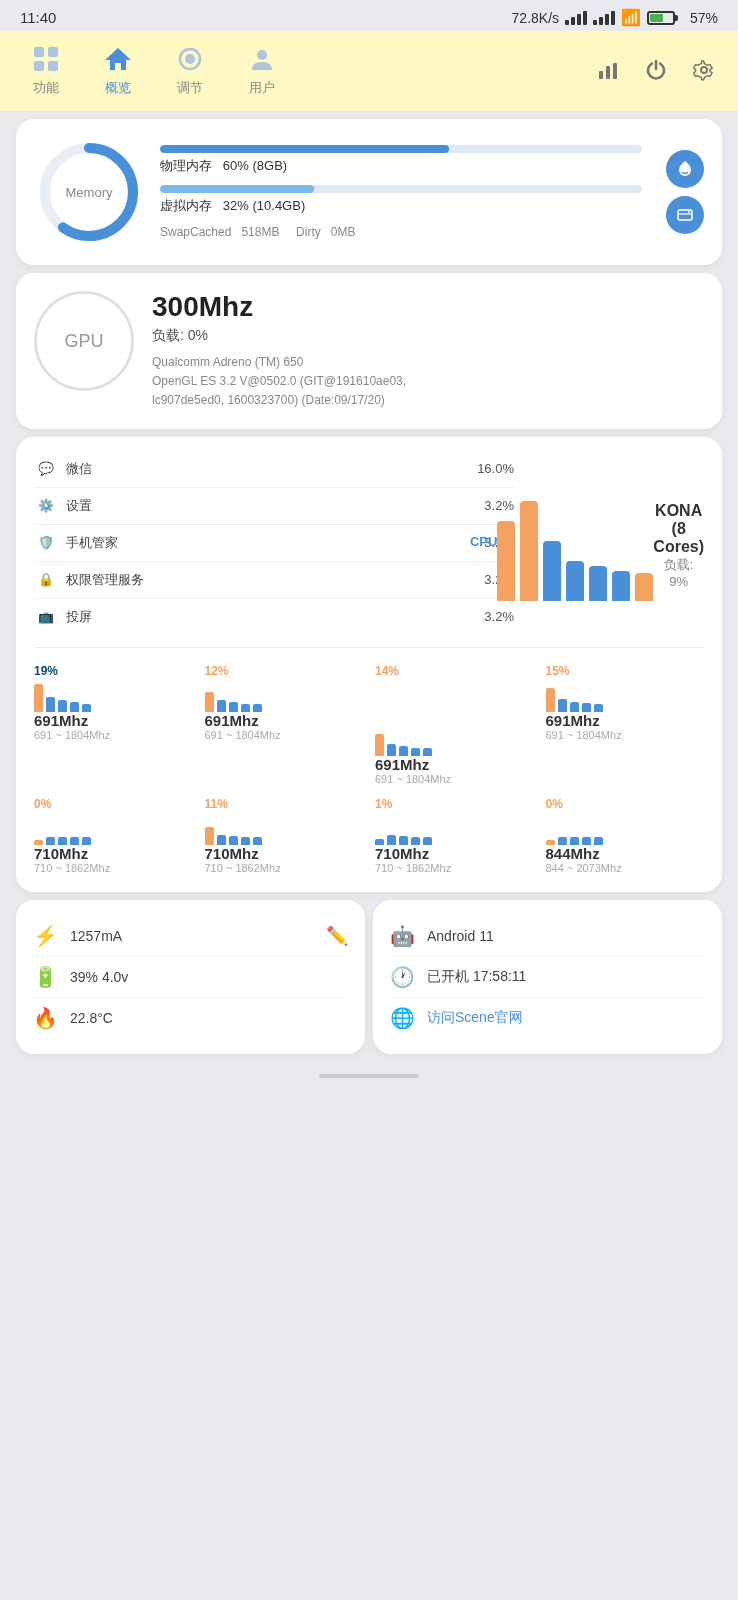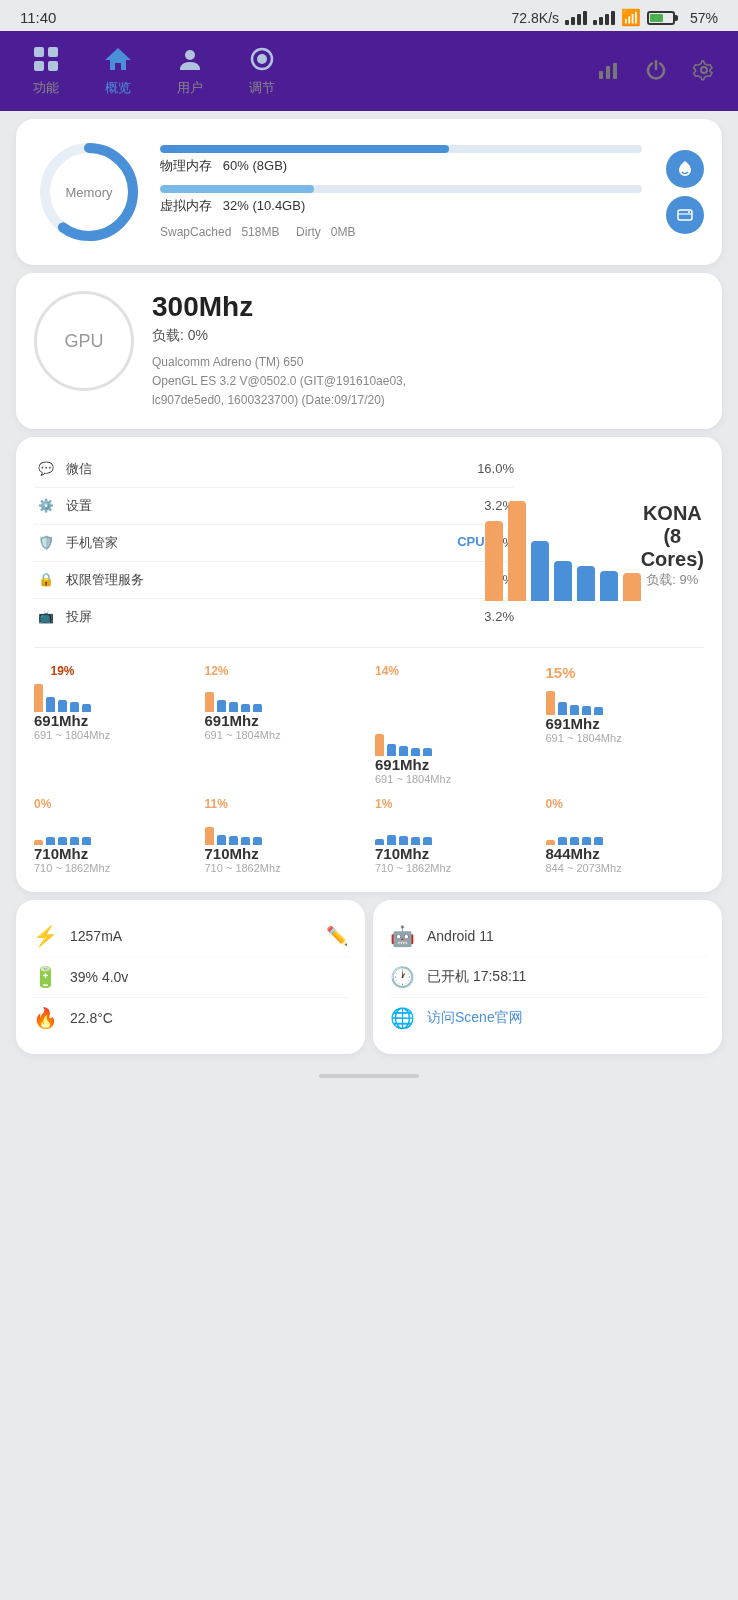--- a/index.html
+++ b/index.html
@@ -59,21 +59,21 @@
       height: 100%;
       background: #4caf50;
       border-radius: 1px;
       width: 57%;
     }
 
     
     .nav {
       display: flex;
       align-items: center;
-      background: #4c1d95;
+      background: #fef9c3;
       padding: 6px 10px 8px;
     }
     .nav-tabs {
       display: flex;
       gap: 0;
       flex: 1;
     }
     .nav-tab {
       display: flex;
       flex-direction: column;
@@ -269,21 +269,21 @@
     }
     .cpu-bar {
       width: 18px;
       border-radius: 4px 4px 0 0;
     }
     .cpu-label-area {
       text-align: center;
       margin-top: 6px;
     }
     .cpu-name {
-      font-size: 20px;
+      font-size: 16px;
       font-weight: 700;
       color: #333;
     }
     .cpu-load-text {
       font-size: 13px;
       color: #888;
     }
     .cpu-label-cpu {
       font-size: 13px;
       color: #4a90d9;
@@ -426,35 +426,35 @@
         <svg width="30" height="30" viewBox="0 0 30 30">
           <path d="M15 4 L28 16 H23 V26 H18 V19 H12 V26 H7 V16 H2 Z" fill="#4a90d9"></path>
         </svg>
       </div>
       <span>概览</span>
     </div>
 
     <div class="nav-tab">
       <div class="nav-tab-icon">
         <svg width="30" height="30" viewBox="0 0 30 30">
+          <circle cx="15" cy="15" r="10" fill="none" stroke="#b0c4de" stroke-width="2.5"></circle>
+          <circle cx="15" cy="15" r="5" fill="#b0c4de"></circle>
+        </svg>
+      </div>
+      <span>调节</span>
+    </div>
+
+    <div class="nav-tab">
+      <div class="nav-tab-icon">
+        <svg width="30" height="30" viewBox="0 0 30 30">
           <circle cx="15" cy="11" r="5" fill="#b0c4de"></circle>
           <path d="M5 26 Q5 18 15 18 Q25 18 25 26 Z" fill="#b0c4de"></path>
         </svg>
       </div>
       <span>用户</span>
-    </div>
-
-    <div class="nav-tab">
-      <div class="nav-tab-icon">
-        <svg width="30" height="30" viewBox="0 0 30 30">
-          <circle cx="15" cy="15" r="10" fill="none" stroke="#b0c4de" stroke-width="2.5"></circle>
-          <circle cx="15" cy="15" r="5" fill="#b0c4de"></circle>
-        </svg>
-      </div>
-      <span>调节</span>
     </div>
   </div>
   <div class="nav-actions">
     <div class="nav-action-btn">
       <svg width="22" height="22" viewBox="0 0 22 22">
         <rect x="2" y="12" width="4" height="8" rx="1" fill="#777"></rect>
         <rect x="9" y="7" width="4" height="13" rx="1" fill="#777"></rect>
         <rect x="16" y="4" width="4" height="16" rx="1" fill="#777"></rect>
       </svg>
     </div>
@@ -588,21 +588,21 @@
         <div class="cpu-name">KONA (8 Cores)</div>
         <div class="cpu-load-text">负载: 9%</div>
       </div>
     </div>
   </div>
   <div class="divider"></div>
 
   <div class="core-grid" id="core-grid">
       <div class="core-item">
         <div style="display: flex; flex-direction: column;">
-          <div style="font-size: 12px; color: #c2410c; font-weight: 600; margin-bottom: 2px; text-align: center;">19%</div>
+          <div style="font-size: 12px; color: #0c4a6e; font-weight: 600; margin-bottom: 2px;">19%</div>
           <div style="display: flex; align-items: flex-end; gap: 3px; height: 32px;">
             <div style="width: 9px; height: 28px; border-radius: 2px 2px 0px 0px; background: rgb(244, 162, 97);"></div>
             <div style="width: 9px; height: 15px; border-radius: 2px 2px 0px 0px; background: rgb(74, 144, 217);"></div>
             <div style="width: 9px; height: 12px; border-radius: 2px 2px 0px 0px; background: rgb(74, 144, 217);"></div>
             <div style="width: 9px; height: 10px; border-radius: 2px 2px 0px 0px; background: rgb(74, 144, 217);"></div>
             <div style="width: 9px; height: 8px; border-radius: 2px 2px 0px 0px; background: rgb(74, 144, 217);"></div>
           </div>
         </div>
         <div class="core-freq">691Mhz</div>
         <div class="core-range">691 ~ 1804Mhz</div>
@@ -630,21 +630,21 @@
             <div style="width: 9px; height: 10px; border-radius: 2px 2px 0px 0px; background: rgb(74, 144, 217);"></div>
             <div style="width: 9px; height: 8px; border-radius: 2px 2px 0px 0px; background: rgb(74, 144, 217);"></div>
             <div style="width: 9px; height: 8px; border-radius: 2px 2px 0px 0px; background: rgb(74, 144, 217);"></div>
           </div>
         </div>
         <div class="core-freq">691Mhz</div>
         <div class="core-range">691 ~ 1804Mhz</div>
       </div>
       <div class="core-item">
         <div style="display: flex; flex-direction: column;">
-          <div style="font-size: 15px; color: rgb(244, 162, 97); font-weight: 600; margin-bottom: 2px;">15%</div>
+          <div style="font-size: 12px; color: rgb(244, 162, 97); font-weight: 600; margin-bottom: 2px;">15%</div>
           <div style="display: flex; align-items: flex-end; gap: 3px; height: 32px;">
             <div style="width: 9px; height: 24px; border-radius: 2px 2px 0px 0px; background: rgb(244, 162, 97);"></div>
             <div style="width: 9px; height: 13px; border-radius: 2px 2px 0px 0px; background: rgb(74, 144, 217);"></div>
             <div style="width: 9px; height: 10px; border-radius: 2px 2px 0px 0px; background: rgb(74, 144, 217);"></div>
             <div style="width: 9px; height: 9px; border-radius: 2px 2px 0px 0px; background: rgb(74, 144, 217);"></div>
             <div style="width: 9px; height: 8px; border-radius: 2px 2px 0px 0px; background: rgb(74, 144, 217);"></div>
           </div>
         </div>
         <div class="core-freq">691Mhz</div>
         <div class="core-range">691 ~ 1804Mhz</div>

